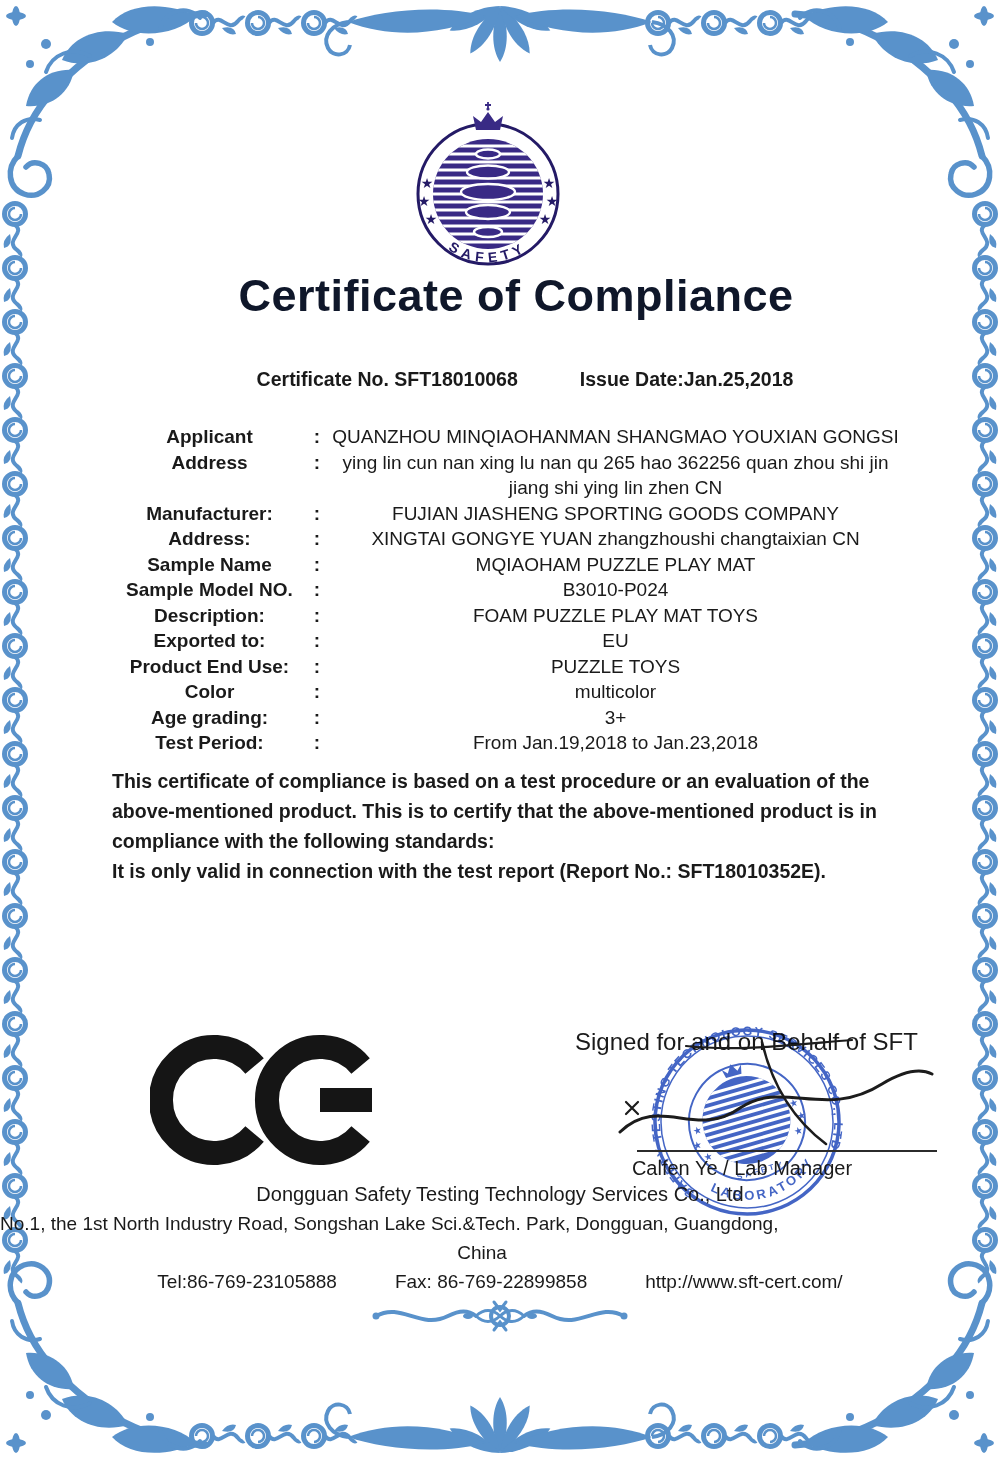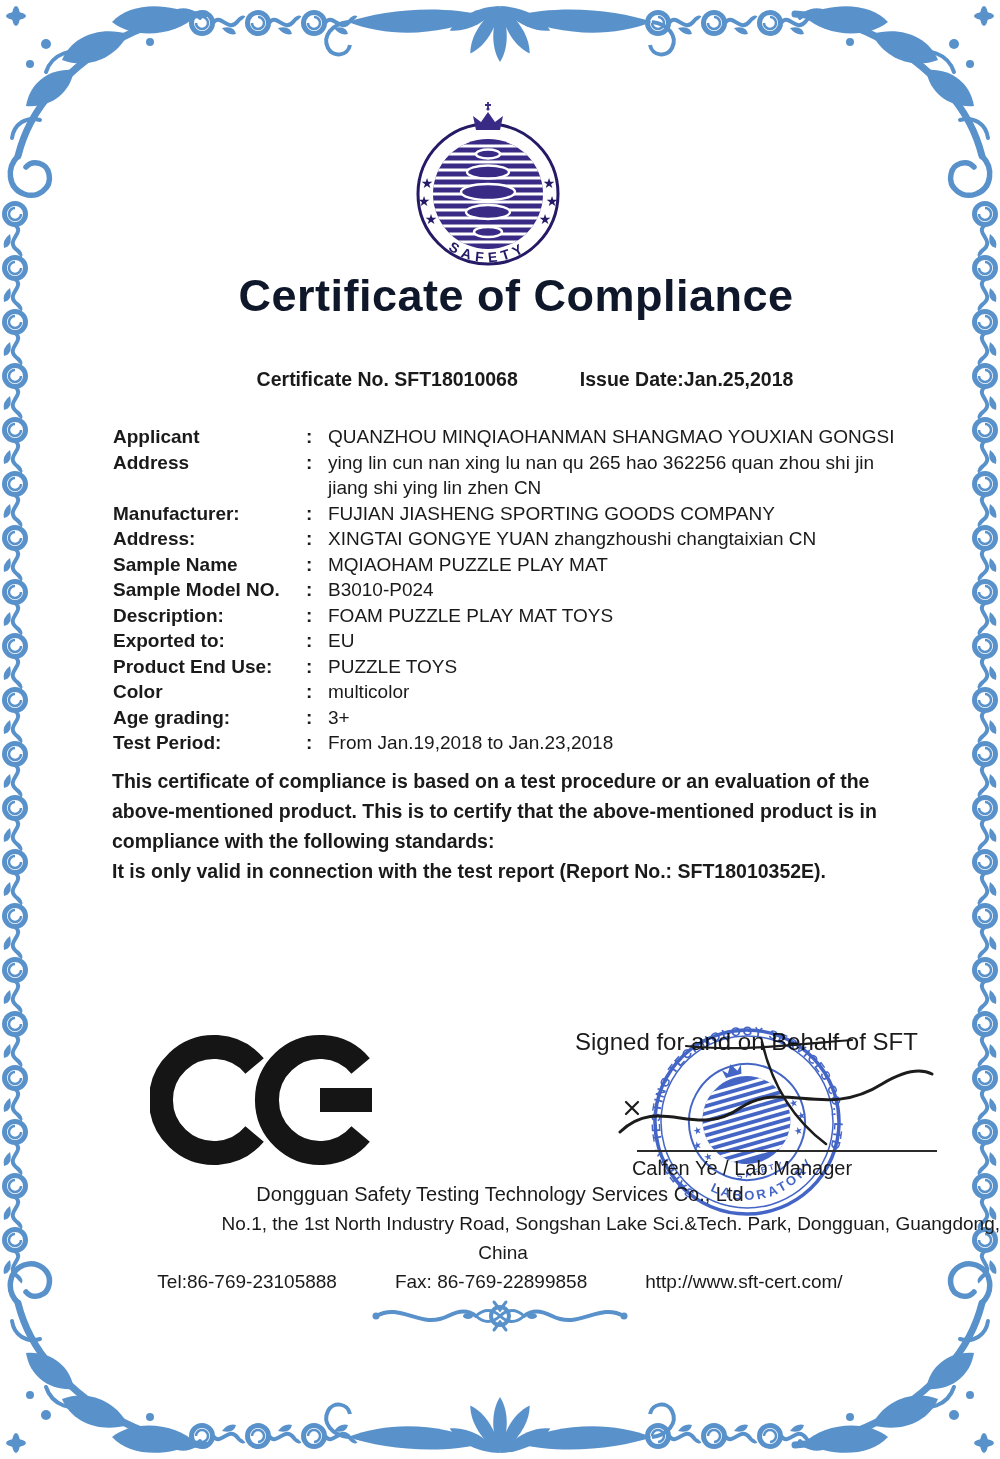--- a/index.html
+++ b/index.html
@@ -23,21 +23,21 @@
   }
   .subheader{
     position:absolute;top:368px;left:0;width:1000px;
     display:flex;justify-content:center;gap:62px;
     font-size:19.5px;font-weight:bold;white-space:nowrap;margin-left:25px;
   }
   .fields{
     position:absolute;top:424px;left:113px;width:790px;
     font-size:19px;line-height:25.5px;
   }
-  .frow{display:flex;}
+  .frow{display:flex;text-align:center;}
   .flabel{flex:none;width:193px;font-weight:bold;}
   .fcolon{flex:none;width:22px;font-weight:bold;}
   .fvalue{width:575px;}
 
   .statement-block{
     position:absolute;top:766px;left:112px;width:788px;
     font-size:19.5px;font-weight:bold;line-height:30px;
   }
   .statement-block p{margin:0;}
   .std-line{line-height:30px;}
@@ -56,27 +56,26 @@
   }
   .signer{
     position:absolute;top:1157px;left:592px;width:300px;
     font-size:20px;text-align:center;white-space:nowrap;
   }
   .footer-company{
     position:absolute;top:1183px;left:0;width:1000px;text-align:center;
     font-size:20px;font-weight:normal;
   }
   .footer-address{
-    position:absolute;top:1213px;left:0;width:1000px;text-align:right;
+    position:absolute;top:1213px;left:0;width:1000px;text-align:left;
     font-size:19px;
   }
   .footer-country{
     position:absolute;top:1242px;left:0;width:964px;text-align:center;
     font-size:19px;
-    margin-left:21px;
   }
   .contact-row{
     position:absolute;top:1271px;left:0;width:1000px;
     display:flex;justify-content:center;gap:58px;
     font-size:19px;white-space:nowrap;
   }
   .divider-svg{position:absolute;left:368px;top:1294px;}
 </style>
 </head>
 <body>

